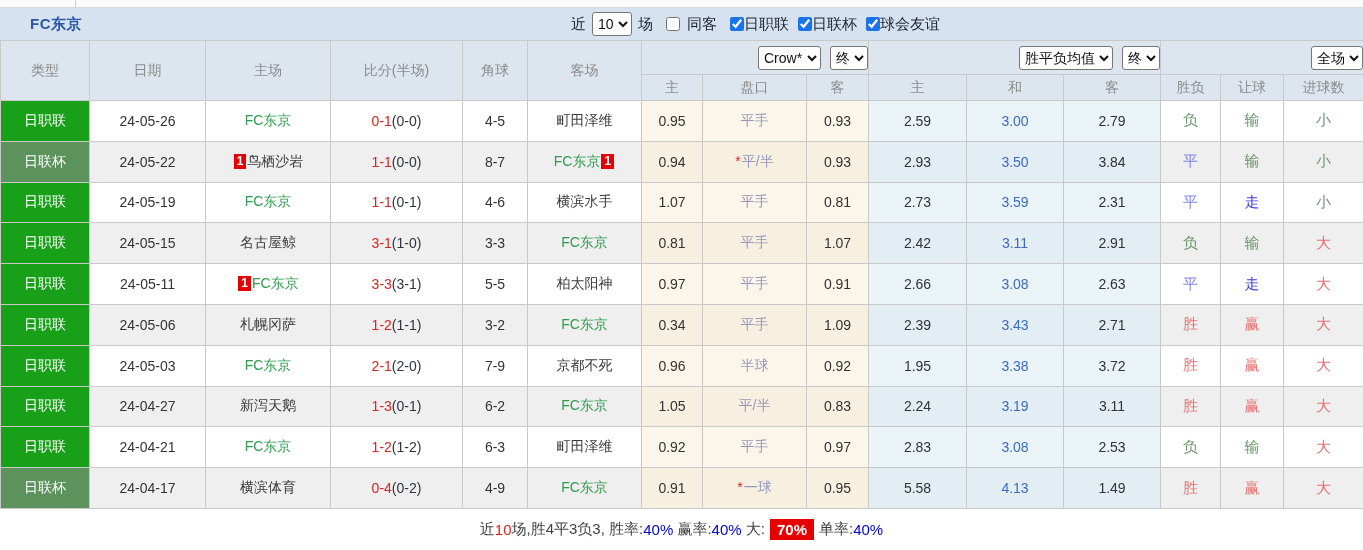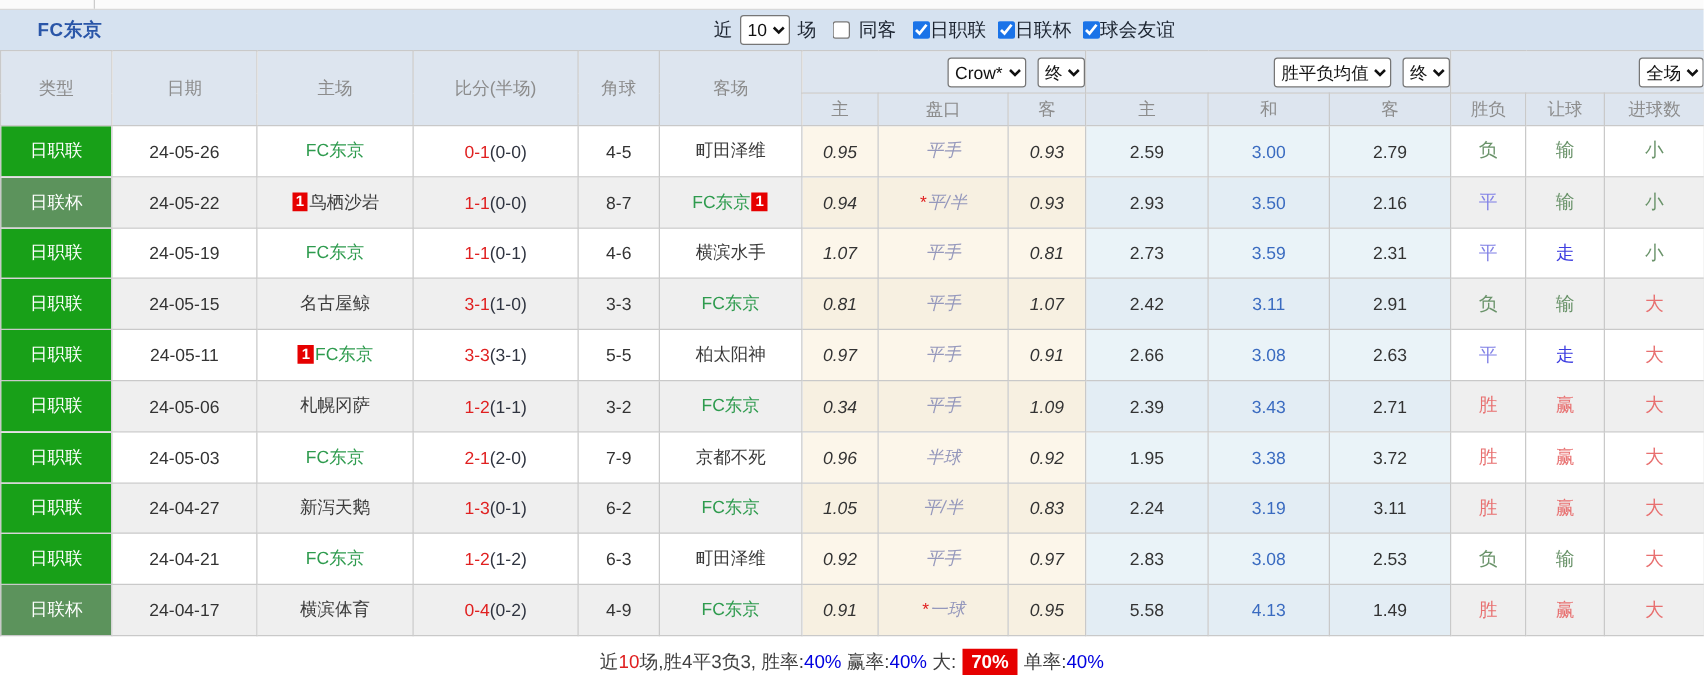--- a/index.html
+++ b/index.html
@@ -45,21 +45,21 @@
   td.c-date, td.c-corner { color:#333; }
   .team { color:#3a3a3a; cursor:pointer; }
   .team.fc { color:var(--fc_green); }
   .badge { display:inline-block; background:var(--badge_red); color:#fff; font-size:12px; font-weight:bold;
            line-height:15px; padding:0 3px; margin:0 1px; vertical-align:1px; }
   .ft { color:var(--score_red);text-align:right; }
   .ht { color:#2f3440; }
 
   tbody tr.odd  td.c-odds { background:var(--cream_odd); }
   tbody tr.even td.c-odds { background:var(--cream_even); }
-  td.c-odds { color:#333;font-style:italic; }
+  td.c-odds { color:#333; }
   .hand { color:var(--handicap_slate); }
   .star { color:var(--score_red); margin-right:1px; }
 
   tbody tr.odd  td.c-avg { background:var(--ltblue_odd); }
   tbody tr.even td.c-avg { background:var(--ltblue_even); }
   td.c-avg { color:#333; }
   td.c-avg.c-draw { color:var(--avg_blue); }
 
   td.c-res { font-size:15px; }
   .res-red   { color:var(--result_red); }
@@ -177,21 +177,21 @@
         <td class="c-date">24-05-22</td>
         <td class="c-team"><span class="badge">1</span><span class="team">鸟栖沙岩</span></td>
         <td class="c-score"><span class="ft">1-1</span><span class="ht">(0-0)</span></td>
         <td class="c-corner">8-7</td>
         <td class="c-team"><span class="team fc">FC东京</span><span class="badge">1</span></td>
         <td class="c-odds">0.94</td>
         <td class="c-odds c-hand"><span class="star">*</span><span class="hand">平/半</span></td>
         <td class="c-odds">0.93</td>
         <td class="c-avg">2.93</td>
         <td class="c-avg c-draw">3.50</td>
-        <td class="c-avg">2.16</td>
+        <td class="c-avg">3.84</td>
         <td class="c-res res-draw">平</td>
         <td class="c-res res-green">输</td>
         <td class="c-res res-green">小</td>
       </tr>
       <tr class="odd">
         <td class="c-type t-league">日职联</td>
         <td class="c-date">24-05-19</td>
         <td class="c-team"><span class="team fc">FC东京</span></td>
         <td class="c-score"><span class="ft">1-1</span><span class="ht">(0-1)</span></td>
         <td class="c-corner">4-6</td>

